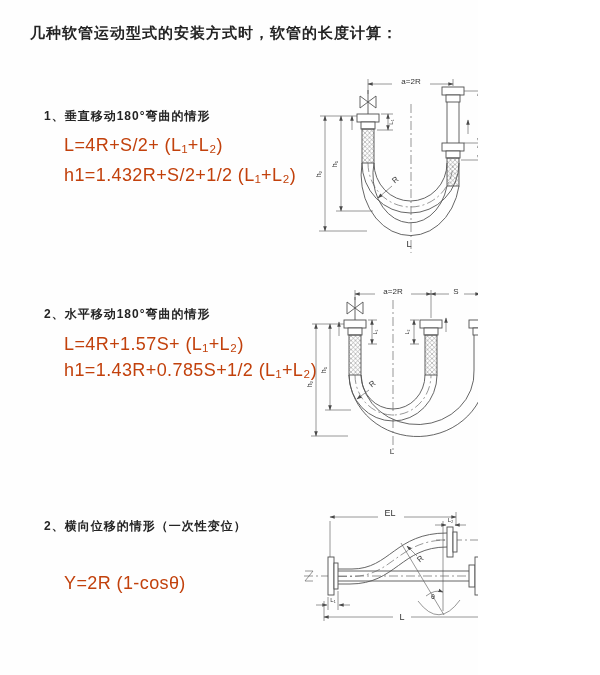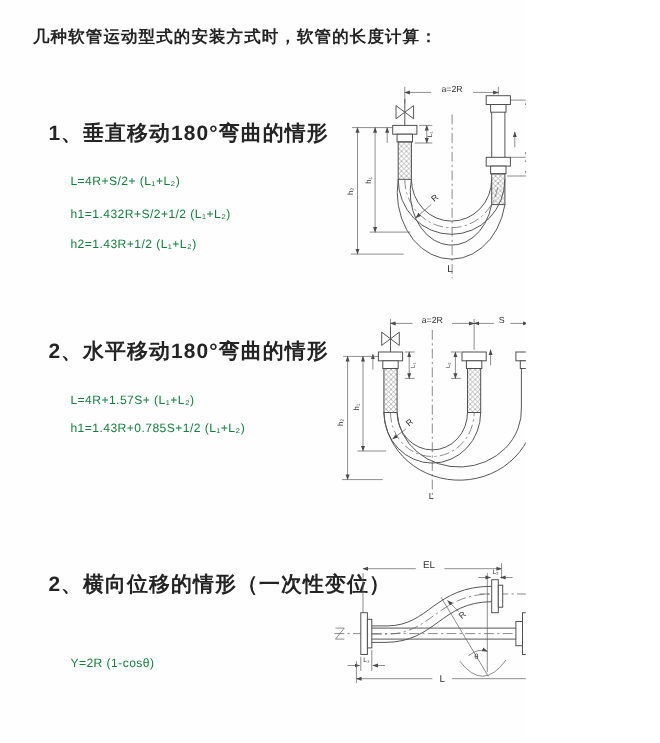--- a/index.html
+++ b/index.html
@@ -1,40 +1,39 @@
 <!DOCTYPE html>
 <html><head>
 <meta charset="utf-8">
 <style>
   html,body{margin:0;padding:0;background:#ffffff;}
   #page{position:relative;width:478px;height:675px;background:#fefefe;overflow:hidden;
         font-family:"Liberation Sans","DejaVu Sans",sans-serif;color:#242424;}
   .title{position:absolute;left:30px;top:24px;font-size:15px;font-weight:700;letter-spacing:1px;}
-  .heading{position:absolute;font-size:19px;font-weight:700;letter-spacing:1px;text-align:center;}
-  .formula{position:absolute;font-size:11px;font-weight:500;letter-spacing:0.4px;color:#15803d;margin-top:24px;}
+  .heading{position:absolute;font-size:12px;font-weight:700;letter-spacing:1px;text-align:center;}
+  .formula{position:absolute;font-size:18px;font-weight:500;letter-spacing:0.4px;color:#c2410c;}
   .diag{position:absolute;}
   .ln{stroke:#555555;stroke-width:0.9;fill:none;}
   .thin{stroke:#606060;stroke-width:0.65;fill:none;}
   .cl{stroke:#6a6a6a;stroke-width:0.7;fill:none;stroke-dasharray:9 3 2 3;}
   .fl{fill:#ffffff;stroke:#4f4f4f;stroke-width:0.9;}
   .hose1{fill:url(#hx1);stroke:#4f4f4f;stroke-width:0.9;}
   .hose2{fill:url(#hx2);stroke:#4f4f4f;stroke-width:0.9;}
   text{fill:#333333;font-family:"Liberation Sans","DejaVu Sans",sans-serif;}
 </style>
 </head>
 <body>
 
 <div id="page">
 
   <div class="title">几种软管运动型式的安装方式时，软管的长度计算：</div>
 
   <div class="heading" style="left:44px;top:108px">1、垂直移动180°弯曲的情形</div>
   <div class="formula" style="left:64px;top:135px">L=4R+S/2+ (L₁+L₂)</div>
   <div class="formula" style="left:64px;top:165px">h1=1.432R+S/2+1/2 (L₁+L₂)</div>
-  <div class="formula" style="left:64px;top:192px">h2=1.43R+1/2 (L₁+L₂)</div>
 
   <div class="heading" style="left:44px;top:306px">2、水平移动180°弯曲的情形</div>
   <div class="formula" style="left:64px;top:334px">L=4R+1.57S+ (L₁+L₂)</div>
   <div class="formula" style="left:64px;top:360px">h1=1.43R+0.785S+1/2 (L₁+L₂)</div>
 
   <div class="heading" style="left:44px;top:518px">2、横向位移的情形（一次性变位）</div>
   <div class="formula" style="left:64px;top:573px">Y=2R (1-cosθ)</div>
 
   <svg class="diag" style="left:311px;top:70px" width="286" height="196" viewBox="0 0 286 196">
     <defs>

